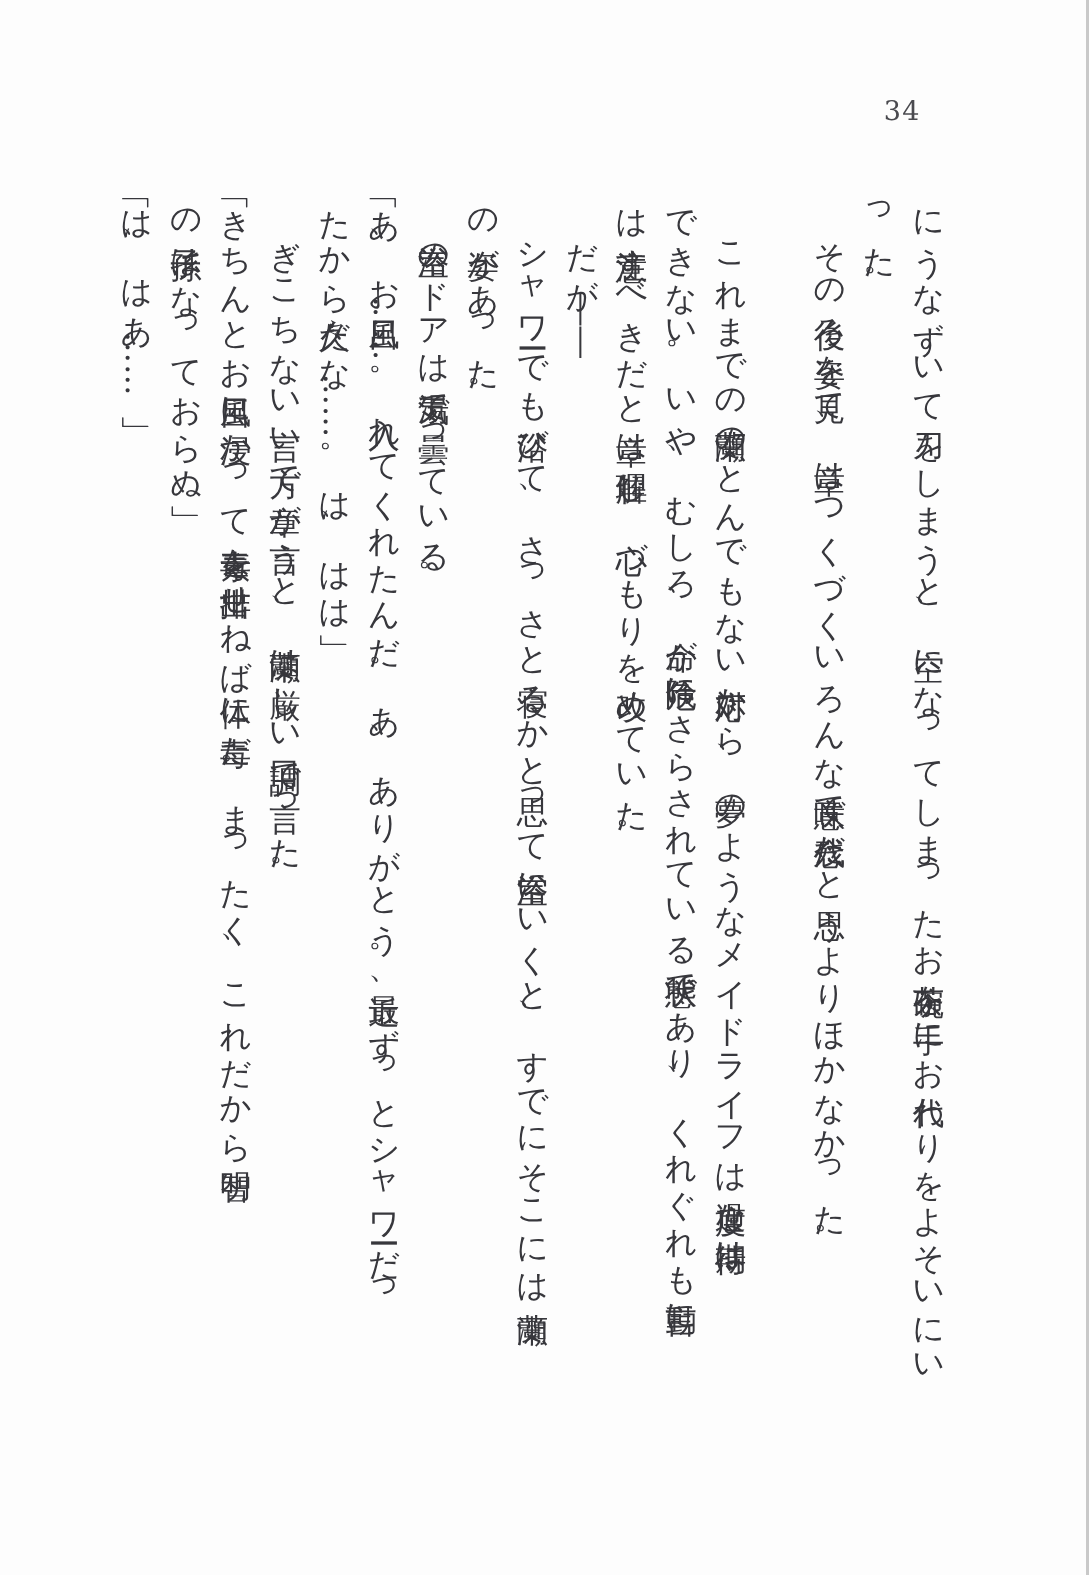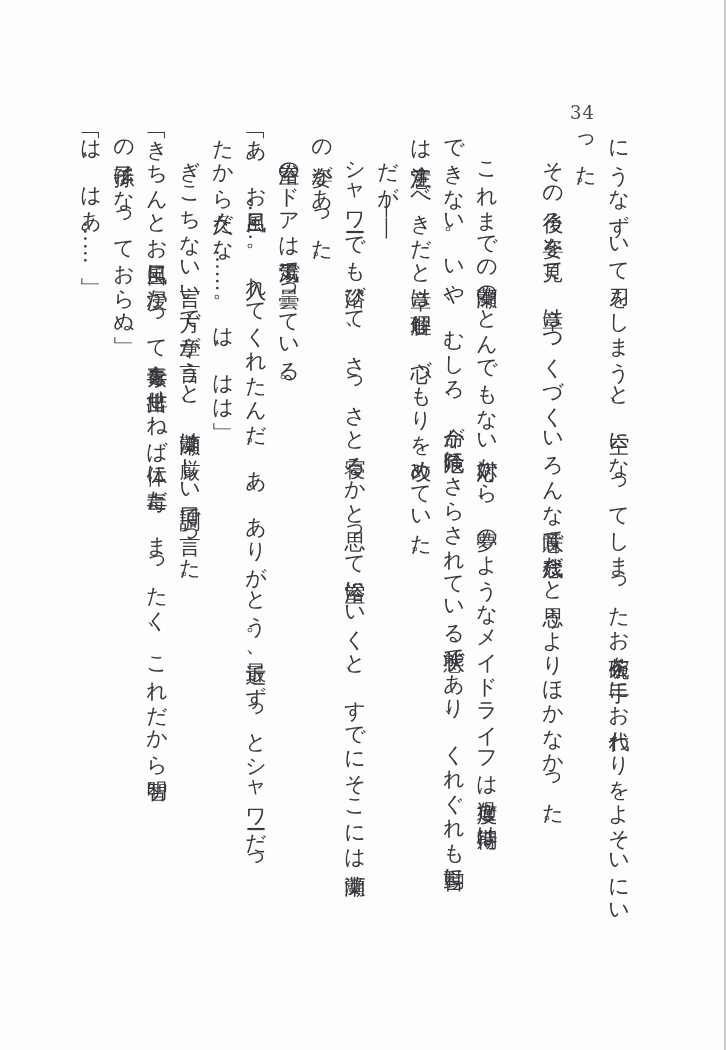--- a/index.html
+++ b/index.html
@@ -13,26 +13,25 @@
     height: 1050px;
     background: #fdfdfd;
     overflow: hidden;
     font-family: "DejaVu Serif", serif;
   }
   .page-number {
     position: absolute;
     top: 64px;
     left: 570px;
     width: 44px;
-    text-align: left;
+    text-align: right;
     font-size: 18px;
     color: #4a4a4f;
     font-family: "DejaVu Serif", serif;
     letter-spacing: 1px;
-    margin-top: 38px;
   }
   .text-area {
     position: absolute;
     top: 125px;
     right: 91px;
     width: 561px;   
     height: 824px;  
     writing-mode: vertical-rl;
     text-orientation: mixed;
     font-size: 21px;

